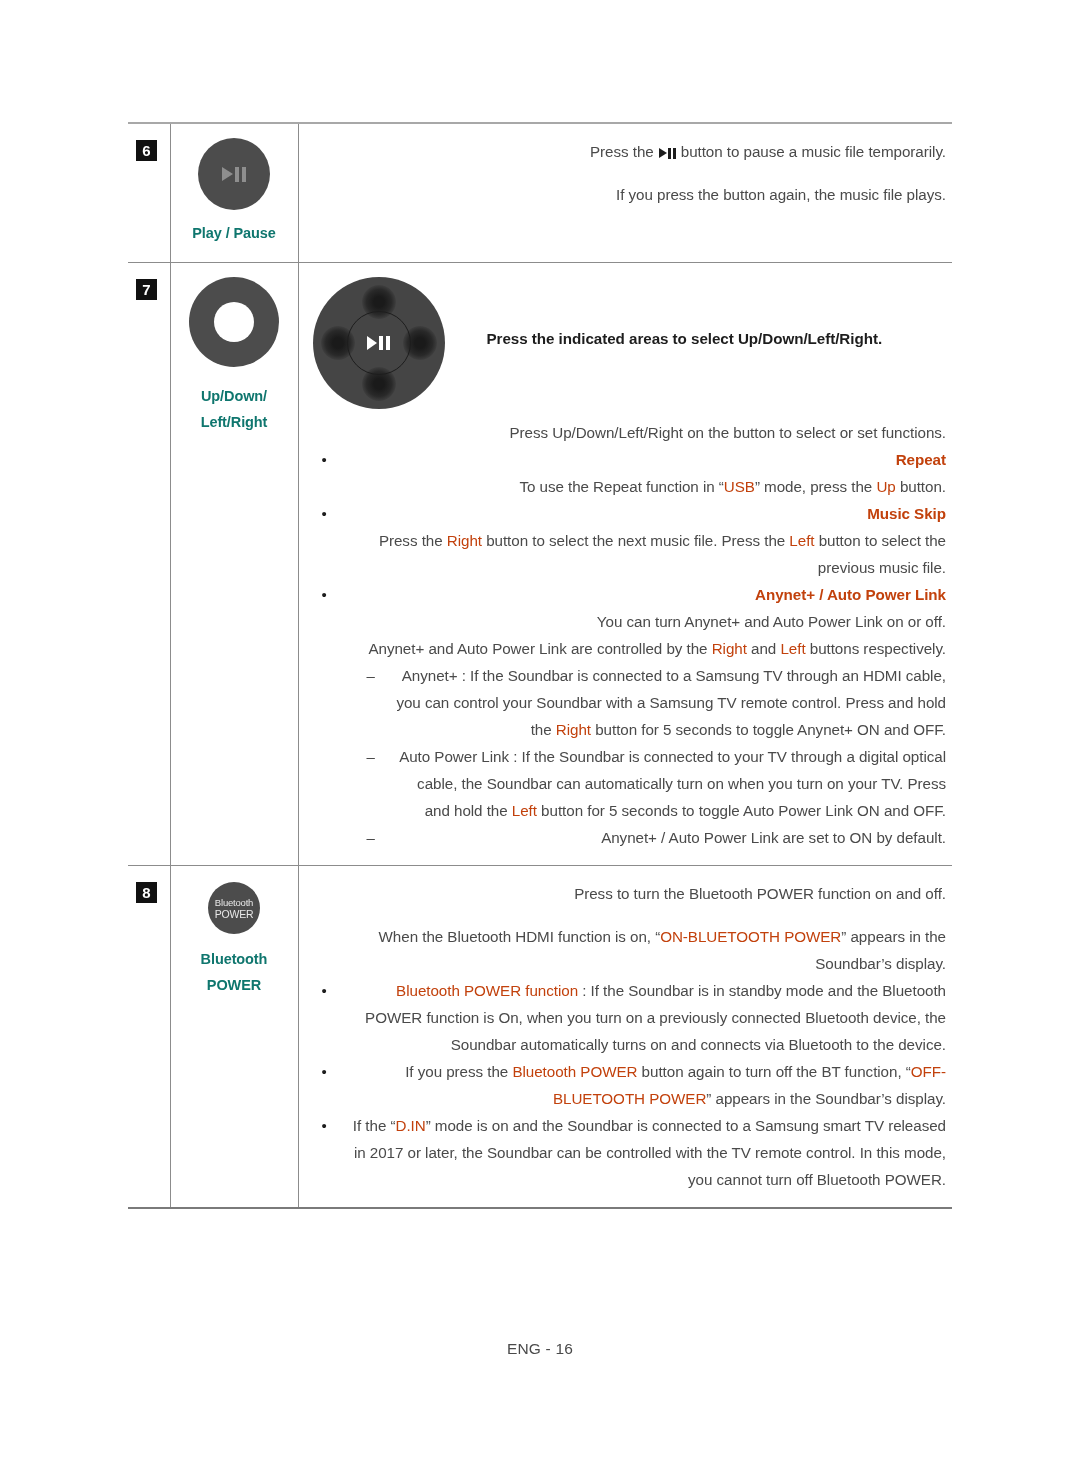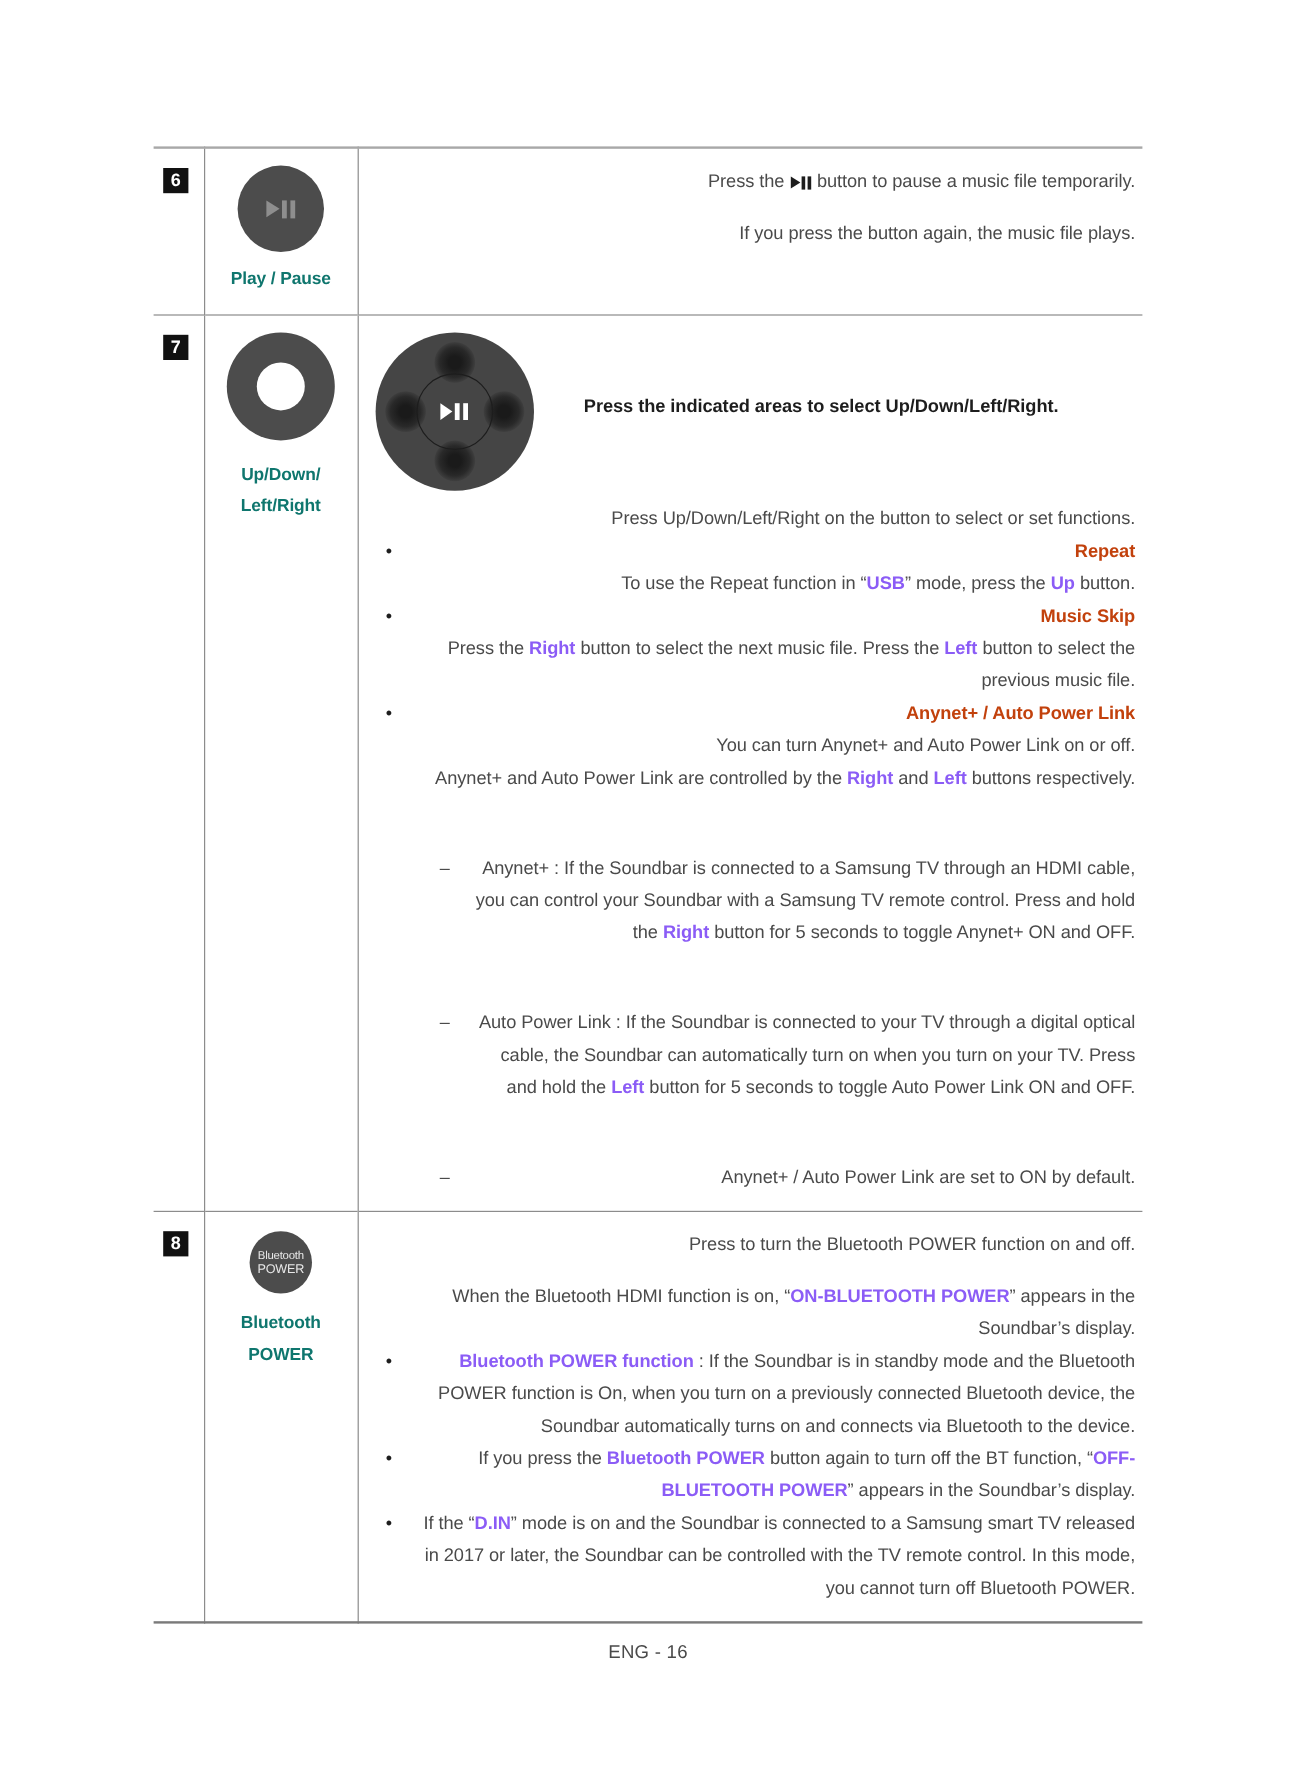--- a/index.html
+++ b/index.html
@@ -165,41 +165,41 @@
   .bt-round .l2 { font-size: 10.5px; line-height: 12px; letter-spacing: -0.2px; }
 
   
   .t {
     font-size: 15.2px;
     line-height: 27px;
     color: #4a4a4a;
     letter-spacing: -0.05px;
     text-align: right;
   }
-  .t b, .t strong { color: #8b5cf6; font-weight: 700; }
+  .t b, .t strong { color: #c2410c; font-weight: 400; }
   .t .hdr { color: #c2410c; font-weight: 700; }
 
   .para { margin: 0; }
   .para + .para { margin-top: 16px; }
 
   
   ul.lv1 { list-style: none; margin: 0; padding: 0; }
   ul.lv1 > li { position: relative; padding-left: 26px; }
   ul.lv1 > li::before {
     content: "\2022";
     position: absolute;
     left: 9px; top: 0;
     color: #1d1d1d;
     font-size: 15px;
     line-height: 27px;
   }
 
   
   ul.lv2 { list-style: none; margin: 0; padding: 0 0 0 26px; }
-  ul.lv2 > li { position: relative; padding-left: 26px; margin-top: 48px; }
+  ul.lv2 > li { position: relative; padding-left: 26px; }
   ul.lv2 > li::before {
     content: "\2013";
     position: absolute;
     left: 2px; top: 0;
     color: #4a4a4a;
     font-size: 15px;
     line-height: 27px;
   }
 
   
@@ -232,21 +232,21 @@
     line-height: 27px;
     padding-top: 48px;
     padding-left: 26px;
     letter-spacing: -0.05px;
   }
 
   
   .footer {
     position: absolute;
     left: 0;
-    top: 1369px;
+    top: 1340px;
     width: 1080px;
     text-align: center;
     font-size: 15.5px;
     color: #4a4a4a;
     letter-spacing: 0.2px;
   }
 </style>
 </head>
 <body>
 

